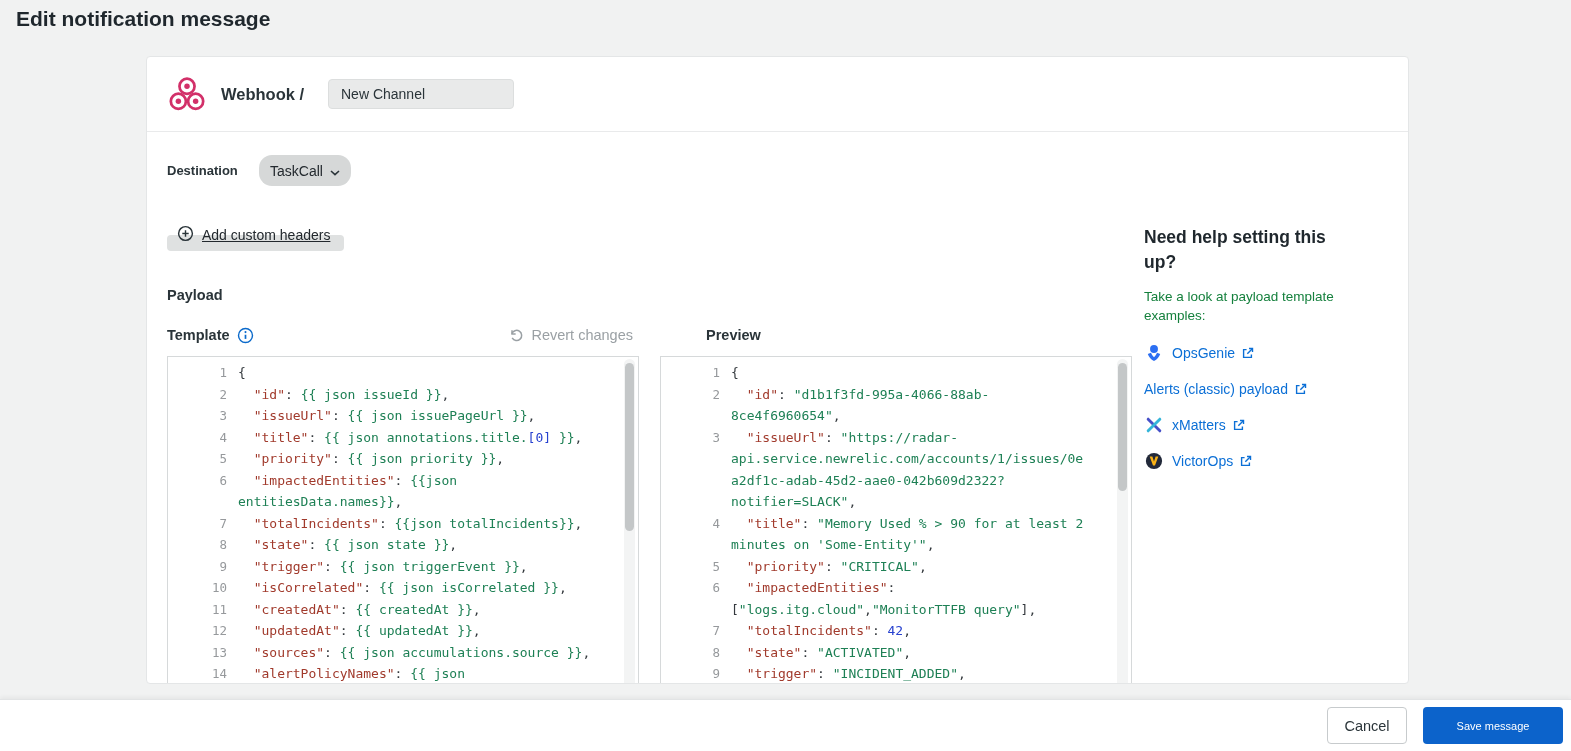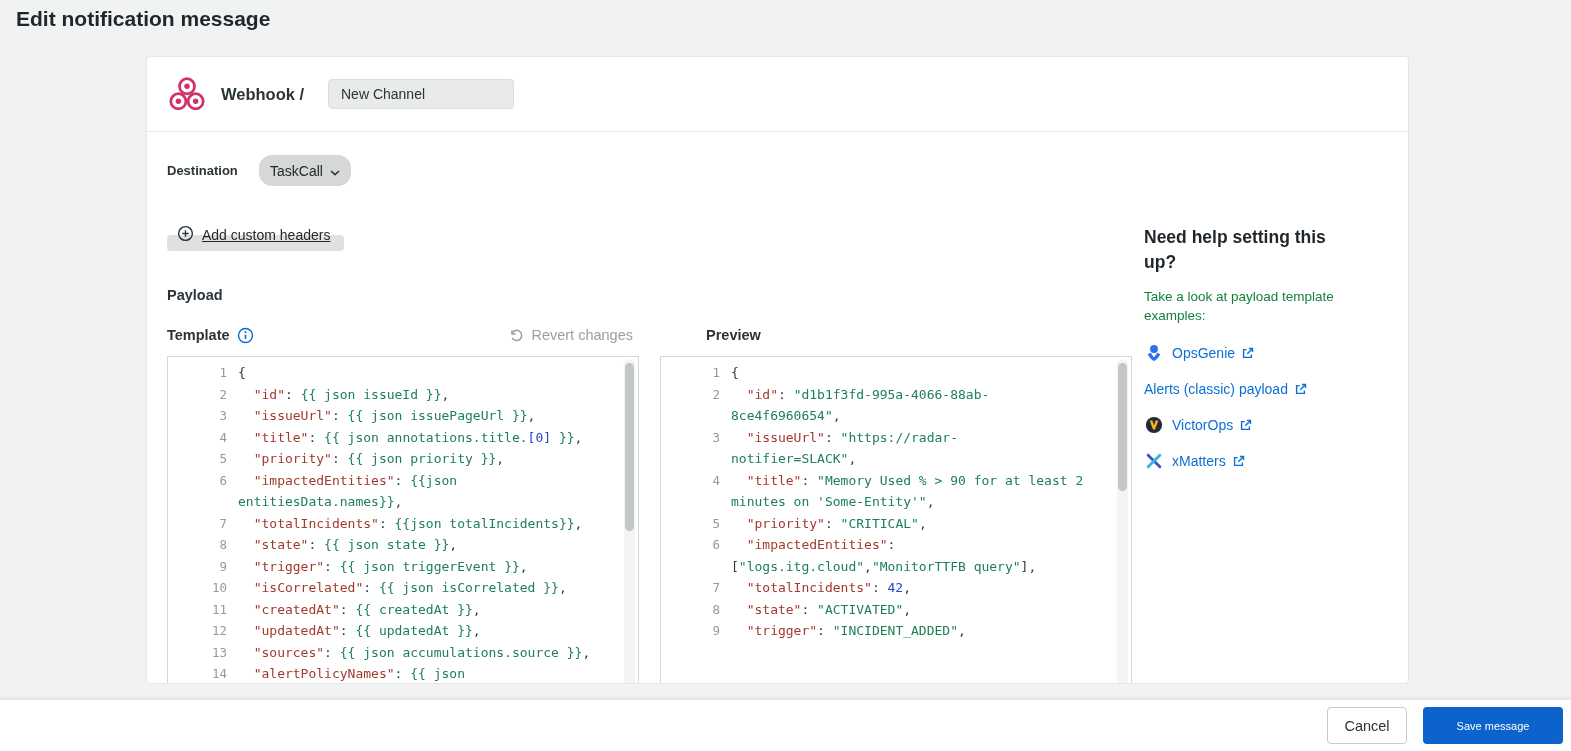--- a/index.html
+++ b/index.html
@@ -238,23 +238,25 @@
         <div class="cm-row">
           <div class="cm-gutter"></div>
           <div class="cm-code"><span class="tok-s">8ce4f6960654"</span><span class="tok-p">,</span></div>
         </div>
         <div class="cm-row">
           <div class="cm-gutter">3</div>
           <div class="cm-code"><span class="tok-p">  </span><span class="tok-k">"issueUrl"</span><span class="tok-p">: </span><span class="tok-s">"https://radar-</span></div>
         </div>
         <div class="cm-row">
           <div class="cm-gutter"></div>
-        </div>
-        <div class="cm-row">
-          <div class="cm-gutter"></div>
+          <div class="cm-code"><span class="tok-s">api.service.newrelic.com/accounts/1/issues/0e</span></div>
+        </div>
+        <div class="cm-row">
+          <div class="cm-gutter"></div>
+          <div class="cm-code"><span class="tok-s">a2df1c-adab-45d2-aae0-042b609d2322?</span></div>
         </div>
         <div class="cm-row">
           <div class="cm-gutter"></div>
           <div class="cm-code"><span class="tok-s">notifier=SLACK"</span><span class="tok-p">,</span></div>
         </div>
         <div class="cm-row">
           <div class="cm-gutter">4</div>
           <div class="cm-code"><span class="tok-p">  </span><span class="tok-k">"title"</span><span class="tok-p">: </span><span class="tok-s">"Memory Used % &gt; 90 for at least 2</span></div>
         </div>
         <div class="cm-row">
@@ -321,53 +323,53 @@
                 <path d="M6 2.8H2.8v8.4h8.4V8"></path>
                 <path d="M8.6 1.6h3.8v3.8"></path>
                 <path d="M12.2 1.8L6.8 7.2"></path>
               </svg>
           </span>
         </span>
       </div>
       <div class="help-link-row">
         <span class="brand-icon">
           <svg width="18" height="18" viewBox="0 0 20 20">
+              <path d="M3.5 3.5L16.5 16.5" stroke="#4650c8" stroke-width="3.2" stroke-linecap="round"></path>
+              <path d="M16.5 3.5L3.5 16.5" stroke="#35b5d9" stroke-width="3.2" stroke-linecap="round"></path>
+            </svg>
+        </span>
+        <span class="help-link">
+          <span>xMatters</span>
+          <span style="display:flex;">
+            <svg width="13" height="13" viewBox="0 0 14 14" fill="none" stroke="#0b6fd6" stroke-width="1.5">
+                <path d="M6 2.8H2.8v8.4h8.4V8"></path>
+                <path d="M8.6 1.6h3.8v3.8"></path>
+                <path d="M12.2 1.8L6.8 7.2"></path>
+              </svg>
+          </span>
+        </span>
+      </div>
+      <div class="help-link-row">
+        <span class="brand-icon">
+          <svg width="18" height="18" viewBox="0 0 20 20">
               <circle cx="10" cy="10" r="9" fill="#22293a"></circle>
               <path d="M5.2 5h3l1.8 5.6L11.8 5h3l-3.7 10h-2.2z" fill="#fbb317"></path>
             </svg>
         </span>
         <span class="help-link">
           <span>VictorOps</span>
           <span style="display:flex;">
             <svg width="13" height="13" viewBox="0 0 14 14" fill="none" stroke="#0b6fd6" stroke-width="1.5">
                 <path d="M6 2.8H2.8v8.4h8.4V8"></path>
                 <path d="M8.6 1.6h3.8v3.8"></path>
                 <path d="M12.2 1.8L6.8 7.2"></path>
               </svg>
           </span>
         </span>
       </div>
-      <div class="help-link-row">
-        <span class="brand-icon">
-          <svg width="18" height="18" viewBox="0 0 20 20">
-              <path d="M3.5 3.5L16.5 16.5" stroke="#4650c8" stroke-width="3.2" stroke-linecap="round"></path>
-              <path d="M16.5 3.5L3.5 16.5" stroke="#35b5d9" stroke-width="3.2" stroke-linecap="round"></path>
-            </svg>
-        </span>
-        <span class="help-link">
-          <span>xMatters</span>
-          <span style="display:flex;">
-            <svg width="13" height="13" viewBox="0 0 14 14" fill="none" stroke="#0b6fd6" stroke-width="1.5">
-                <path d="M6 2.8H2.8v8.4h8.4V8"></path>
-                <path d="M8.6 1.6h3.8v3.8"></path>
-                <path d="M12.2 1.8L6.8 7.2"></path>
-              </svg>
-          </span>
-        </span>
-      </div>
     </div>
   </div>
 
 </div>
 
 <div class="footer">
   <button class="btn-cancel">Cancel</button>
   <button class="btn-save">Save message</button>
 </div>
 

